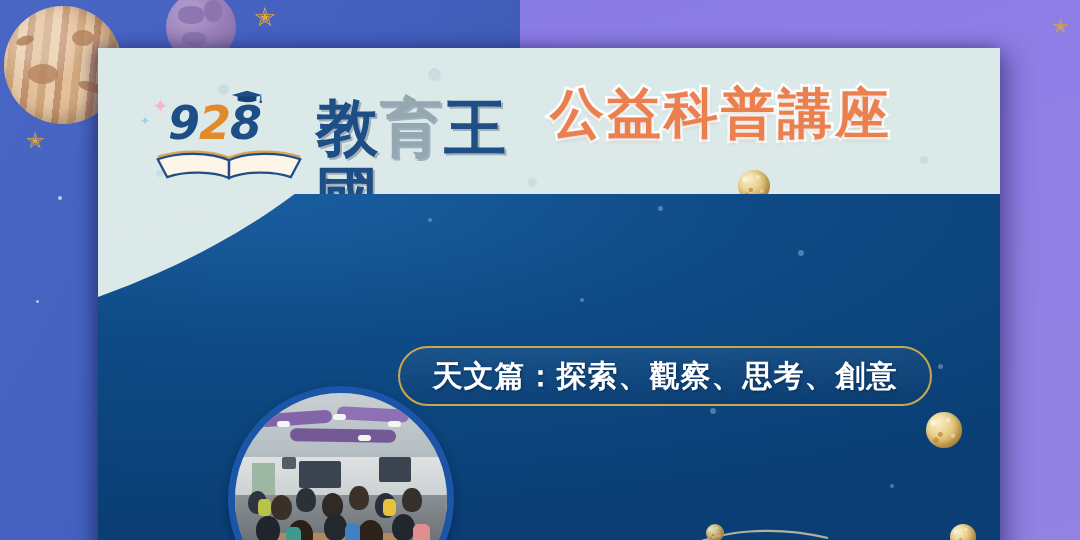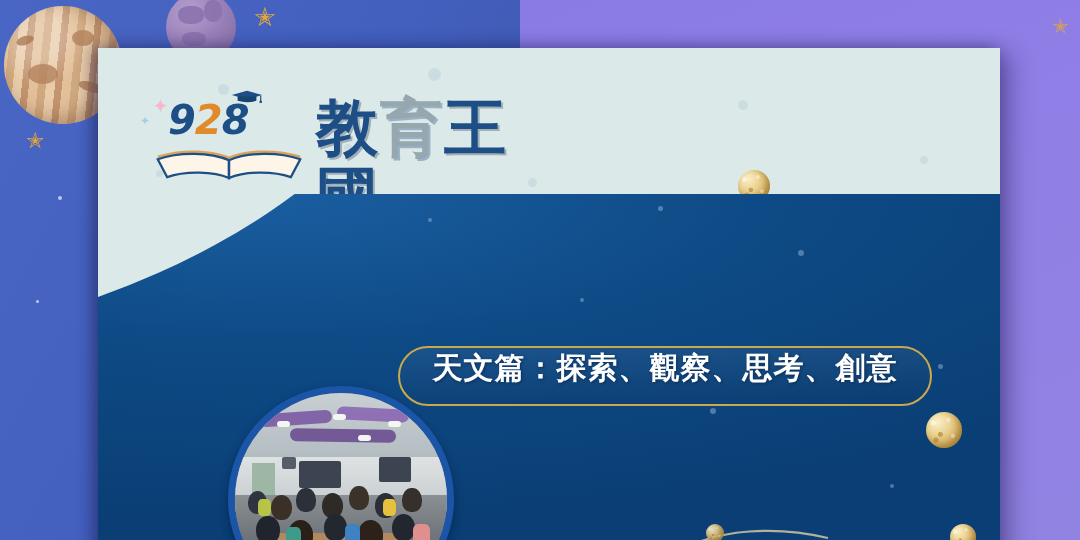--- a/index.html
+++ b/index.html
@@ -53,21 +53,21 @@
   }
   .blue-star{position:absolute;border-radius:50%;background:rgba(210,230,255,.35);}
 
   
   .logo{
     position:absolute;left:36px;top:40px;width:430px;height:92px;
   }
   .logo-num{
     position:absolute;left:34px;top:12px;
     font-family:"DejaVu Sans",sans-serif;
-    font-size:40px;font-weight:700;font-style:italic;letter-spacing:-1px;
+    font-size:46px;font-weight:700;font-style:italic;letter-spacing:-1px;
     color:#1d4f86;line-height:1;
   }
   .logo-num .mid{color:#e08a2a;}
   .cap{
     position:absolute;left:96px;top:2px;width:34px;height:13px;
   }
   .book{position:absolute;left:20px;top:60px;width:150px;height:32px;}
   .logo-cn{
     position:absolute;left:182px;top:6px;
     font-size:62px;font-weight:700;letter-spacing:2px;
@@ -89,21 +89,21 @@
 
   
   .main-title{
     position:absolute;left:262px;top:84px;
     font-size:36px;font-weight:700;letter-spacing:2px;color:#ffffff;
     text-shadow:2px 2px 4px rgba(0,20,50,.55);
   }
   .pill{
     position:absolute;left:300px;top:152px;width:530px;height:56px;
     border:2px solid #caa84b;border-radius:30px;
-    display:flex;justify-content:center;
+    display:flex;align-items:center;justify-content:center;
     background:linear-gradient(180deg,rgba(255,255,255,.05),rgba(0,0,0,.06));
   }
   .pill-text{
     font-size:30px;font-weight:700;letter-spacing:1px;color:#ffffff;
     text-shadow:1px 1px 3px rgba(0,20,50,.5);
   }
 
   
   .photo-wrap{
     position:absolute;left:130px;top:338px;width:212px;height:212px;
@@ -225,20 +225,21 @@
         <path d="M80 9 C62 1, 28 0, 4 8 L4 11 C28 4, 62 5, 80 13 Z" fill="#d9a35b"></path>
         <path d="M80 9 C98 1, 132 0, 156 8 L156 11 C132 4, 98 5, 80 13 Z" fill="#d9a35b"></path>
         <path d="M80 13 C60 4, 26 4, 4 12 L14 31 C34 24, 64 25, 80 32 Z" fill="#fdf6e8" stroke="#1d4f86" stroke-width="2.4"></path>
         <path d="M80 13 C100 4, 134 4, 156 12 L146 31 C126 24, 96 25, 80 32 Z" fill="#fdf6e8" stroke="#1d4f86" stroke-width="2.4"></path>
         <line x1="80" y1="13" x2="80" y2="32" stroke="#1d4f86" stroke-width="2.4"></line>
       </svg>
 
       <div class="logo-cn"><span>教</span><span class="gray">育</span><span>王國</span></div>
     </div>
 
+    <div class="orange-title">公益科普講座</div>
 
     <div class="gold-rock" style="left:640px;top:122px;width:32px;height:32px;"></div>
 
     <div class="bluepanel">
       <div class="bluepanel-grad"></div>
       <div class="blue-curve"></div>
       <div class="blue-curve2"></div>
 
       <div class="blue-star" style="left:330px;top:24px;width:4px;height:4px;"></div>
       <div class="blue-star" style="left:560px;top:12px;width:5px;height:5px;"></div>

